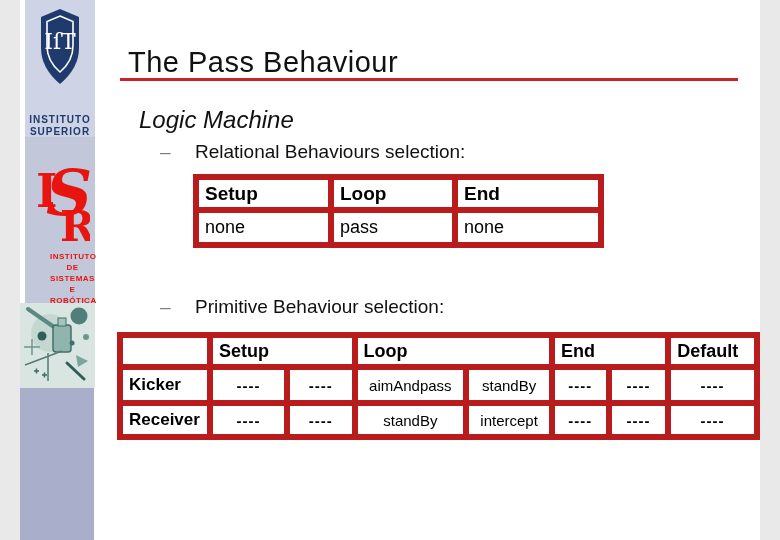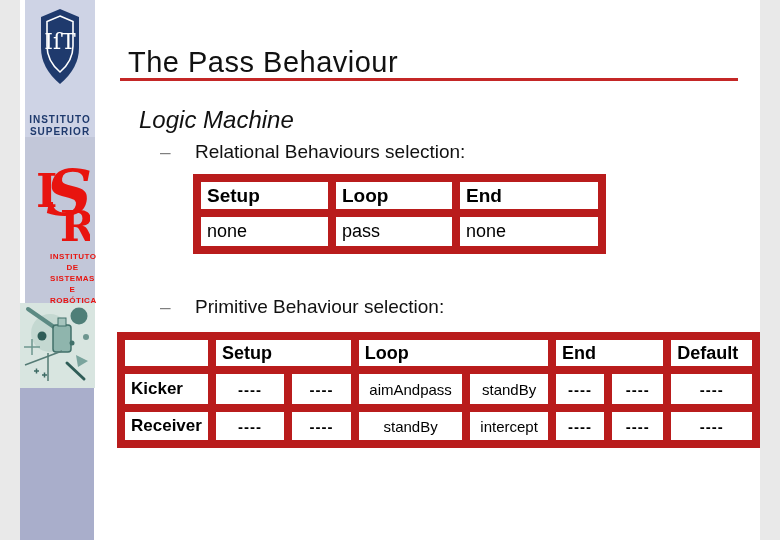--- a/index.html
+++ b/index.html
@@ -33,21 +33,21 @@
 
   .bullet { position:absolute; font-size:19px; color:#111; }
   .bullet .dash { position:absolute; left:0; color:#7f7f7f; }
   .bullet .blabel { position:absolute; left:35px; white-space:nowrap; }
   .bullet-1 { left:140px; top:141px; }
   .bullet-2 { left:140px; top:296px; }
 
   
   table { border-collapse:collapse; table-layout:fixed; position:absolute;
           border:3px solid #000; color:#000; }
-  td, th { border:8px solid #b91c1c; padding:0 6px; overflow:hidden; white-space:nowrap; }
+  td, th { border:6px solid #b91c1c; padding:0 6px; overflow:hidden; white-space:nowrap; }
 
   .t1 { left:173px; top:174px; }
   .t1 th { font-size:19px; font-weight:bold; text-align:left; height:27px; }
   .t1 td { font-size:18px; font-weight:normal; text-align:left; height:29px; }
 
   .t2 { left:97px; top:332px; }
   .t2 .grp   { font-size:18px; font-weight:bold; text-align:left; height:26px; }
   .t2 .sub   { font-size:16px; font-style:italic; font-weight:normal; text-align:center; height:26px; }
   .t2 .rowlb { font-size:17px; font-weight:bold; text-align:left; }
   .t2 .cell  { font-size:15px; text-align:center; }

